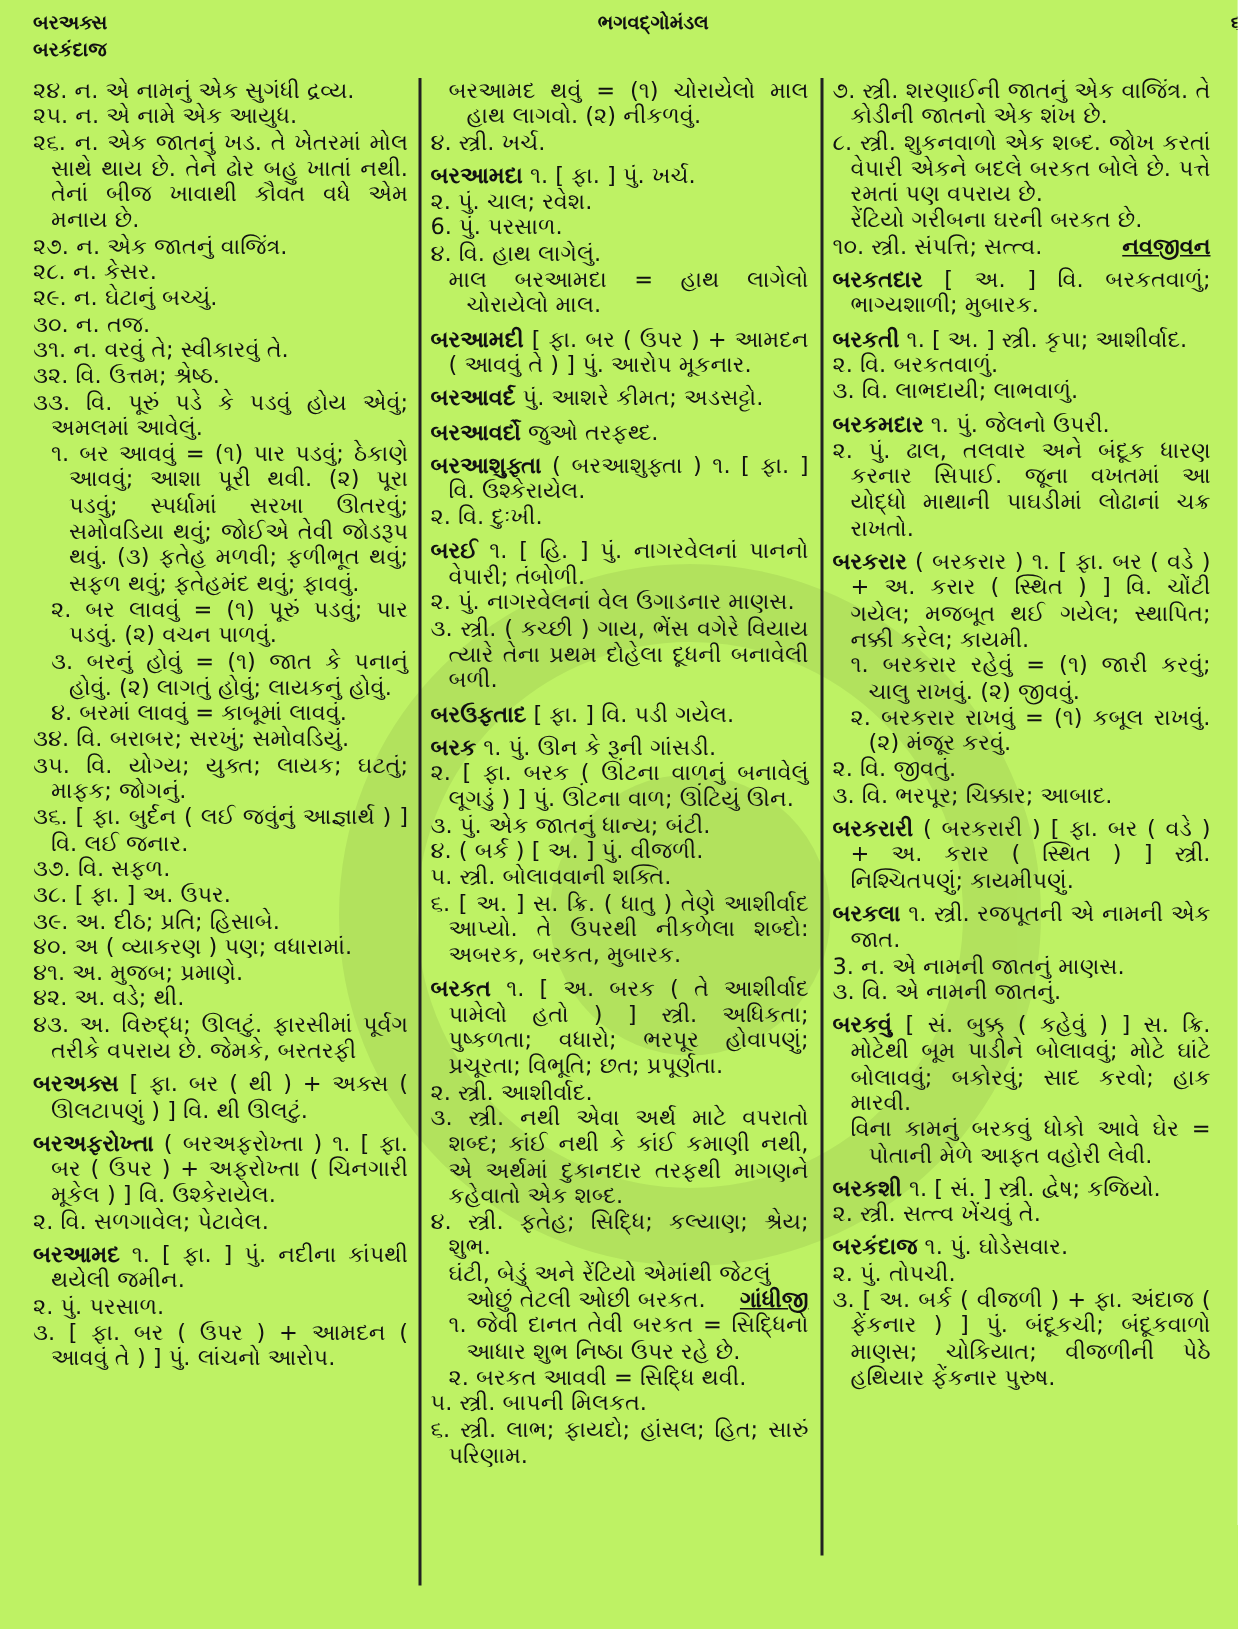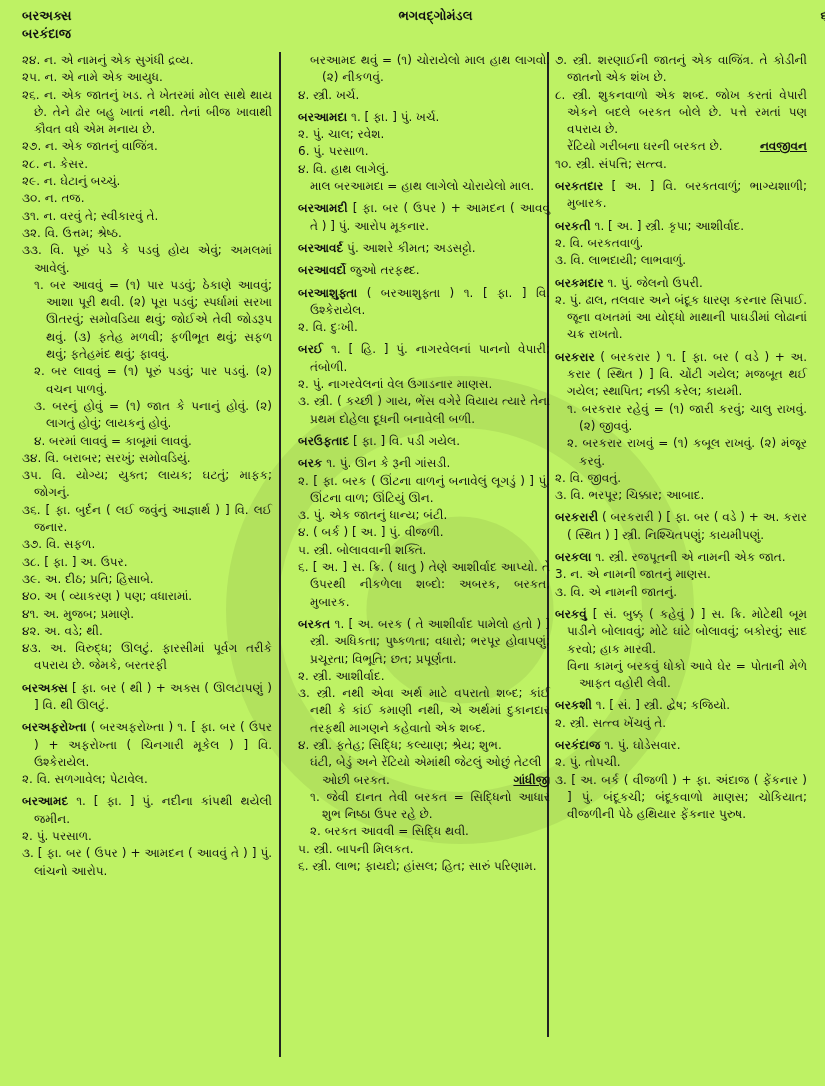--- a/index.html
+++ b/index.html
@@ -5,23 +5,23 @@
   html,body{margin:0;padding:0;background:#fff;}
   body{width:825px;height:1086px;overflow:hidden;position:relative;
        font-family:"DejaVu Sans",sans-serif;color:#111;}
   .page{position:absolute;left:0;top:0;width:825px;height:1086px;background:#bef264;padding-left:42px;}
   .watermark{position:absolute;left:200px;top:350px;width:520px;height:520px;pointer-events:none;opacity:0.06;}
   .hdr{position:absolute;top:8px;left:22px;right:18px;height:22px;font-size:13px;font-weight:bold;}
   .hdr .l{position:absolute;left:0;top:0;}
   .hdr .c{position:absolute;left:0;right:0;text-align:center;top:0;font-weight:bold;}
   .hdr .r{position:absolute;right:0;top:0;}
   .hdr2{position:absolute;top:26px;left:22px;font-size:13px;font-weight:bold;}
-  .col{position:absolute;top:52px;font-size:12px;line-height:17.3px;}
+  .col{position:absolute;top:52px;font-size:15px;line-height:17.3px;}
   .col1{left:22px;width:250px;}
-  .col2{left:298px;width:252px;}
+  .col2{left:287px;width:252px;}
   .col3{left:555px;width:252px;}
   .rule{position:absolute;top:52px;width:1.5px;background:#222;}
   .rule1{left:279px;height:1005px;}
   .rule2{left:547px;height:985px;}
   .e{margin:0;padding-left:12px;text-indent:-12px;text-align:justify;}
   .e.sub{padding-left:24px;text-indent:-12px;}
   .e.head{margin-top:5px;}
   .hw{font-weight:bold;}
   .e.cite{text-align:left;}
   .cite-src{float:right;font-weight:bold;text-decoration:underline;}

